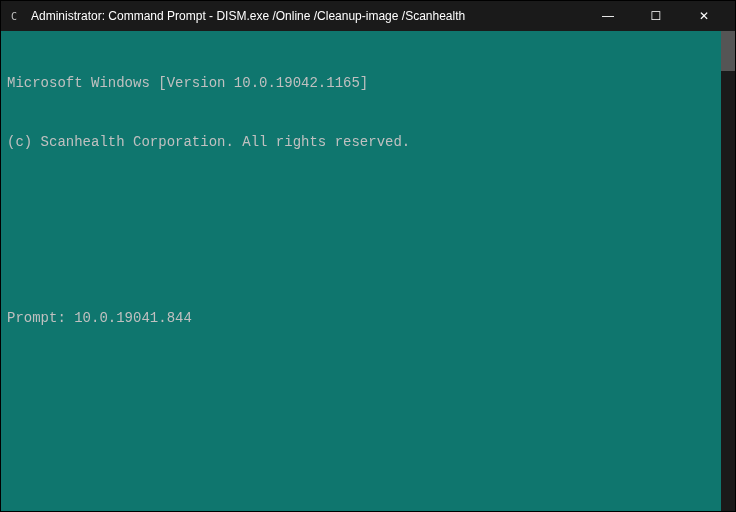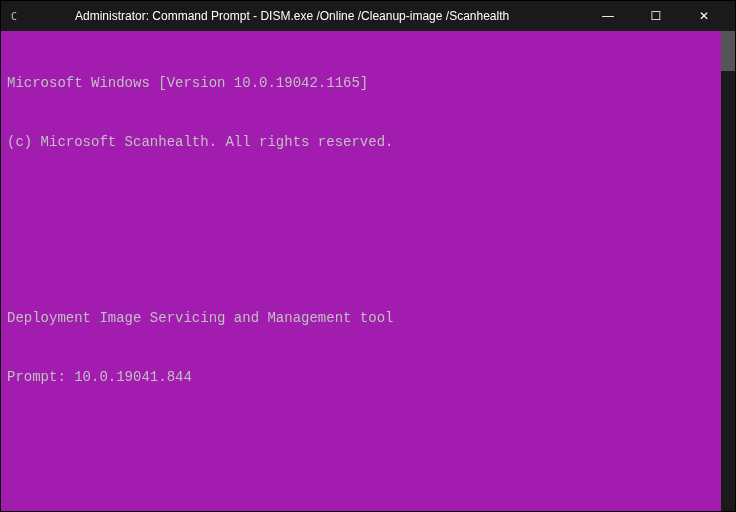--- a/index.html
+++ b/index.html
@@ -53,21 +53,20 @@
 
     .title-bar-icon svg {
       width: 14px;
       height: 14px;
     }
 
     .title-bar-title {
       color: #ffffff;
       font-size: 12px;
       font-family: 'Segoe UI', Arial, sans-serif;
-      margin-left: 44px;
     }
 
     .title-bar-controls {
       display: flex;
       gap: 2px;
       align-items: center;
     }
 
     .title-btn {
       width: 46px;
@@ -78,21 +77,21 @@
       font-size: 12px;
       cursor: pointer;
       display: flex;
       align-items: center;
       justify-content: center;
       font-family: 'Segoe UI', Arial, sans-serif;
     }
 
     .console-body {
       flex: 1;
-      background: #a21caf;
+      background: #0f766e;
       padding: 4px 6px;
       overflow: hidden;
       position: relative;
     }
 
     .scrollbar {
       position: absolute;
       right: 0;
       top: 0;
       width: 14px;
@@ -142,24 +141,23 @@
     </div>
     <div class="title-bar-controls">
       <button class="title-btn">—</button>
       <button class="title-btn">☐</button>
       <button class="title-btn close">✕</button>
     </div>
   </div>
   <div class="console-body">
     <div class="console-text">
       <span class="line">Microsoft Windows [Version 10.0.19042.1165]</span>
-      <span class="line">(c) Microsoft Scanhealth. All rights reserved.</span>
+      <span class="line">(c) Scanhealth Corporation. All rights reserved.</span>
       <span class="empty-line"></span>
       <span class="empty-line"></span>
-      <span class="line">Deployment Image Servicing and Management tool</span>
       <span class="line">Prompt: 10.0.19041.844</span>
       <span class="empty-line"></span>
       
     </div>
     <div class="scrollbar">
       <div class="scrollbar-thumb"></div>
     </div>
   </div>
 </div>
 

